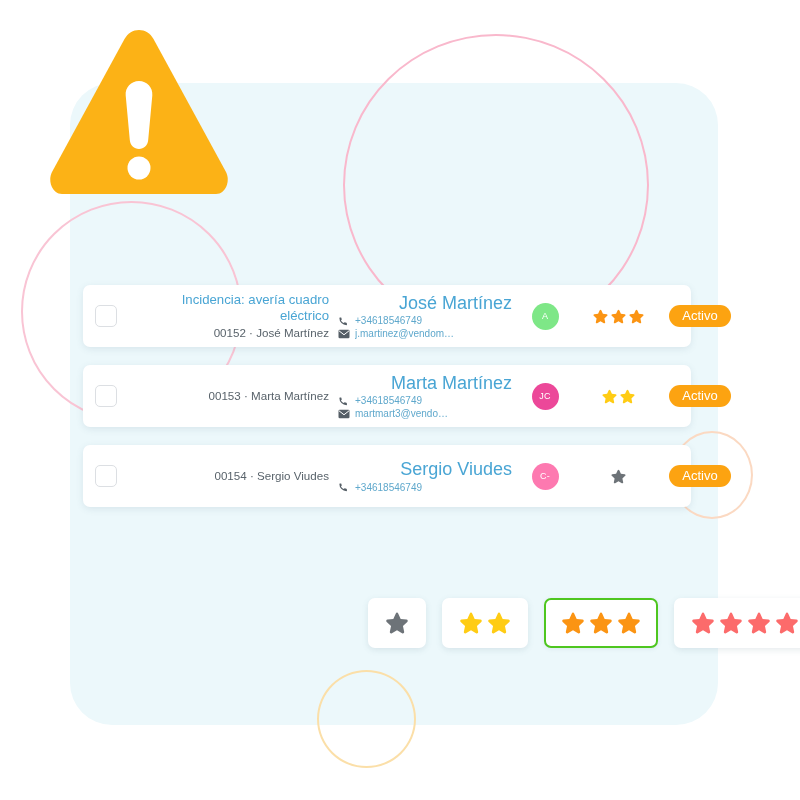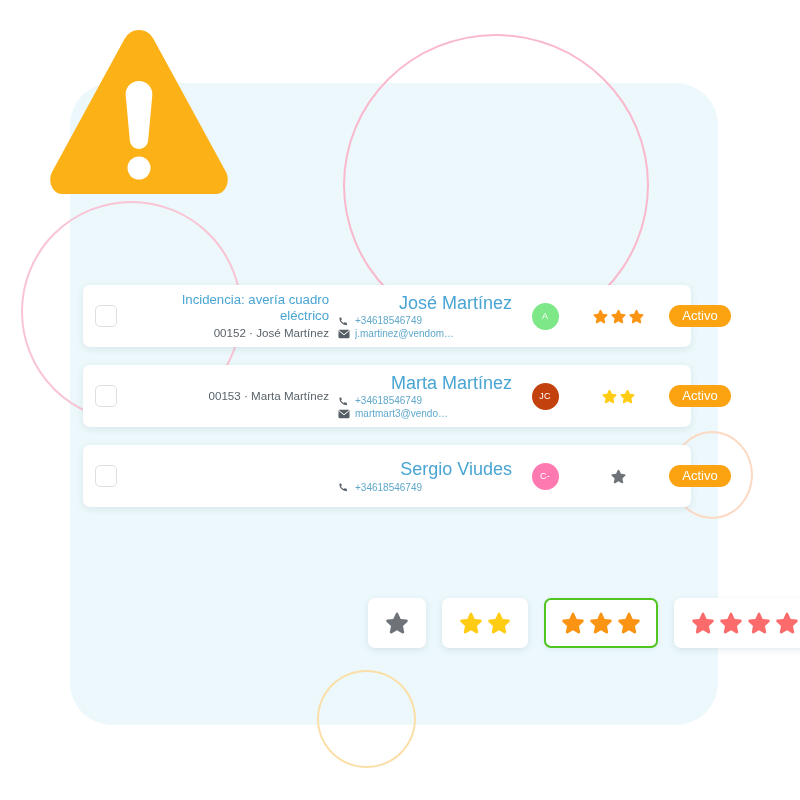--- a/index.html
+++ b/index.html
@@ -307,37 +307,38 @@
             <span class="gi">
               <svg width="12" height="10" viewBox="0 0 24 20">
                 <rect x="1" y="1.5" width="22" height="17" rx="2.5" fill="currentColor"></rect>
                 <path d="M2.5 4 L12 11.5 L21.5 4" stroke="#ffffff" stroke-width="2" fill="none" stroke-linecap="round" stroke-linejoin="round"></path>
               </svg>
             </span>
             <span class="contact-text">martmart3@vendo…</span>
           </span>
         </div>
         <div class="col-avatar">
-          <span class="avatar" style="background:#c2410c">JC</span>
+          <span class="avatar" style="background:#ec4899">JC</span>
         </div>
         <div class="col-stars">
           <svg class="star" width="17" height="17" viewBox="0 0 24 24">
             <path fill="#ffcc14" d="M12 2.4c.5 0 .9.3 1.1.8l2.3 5 5.4.6c1.1.1 1.6 1.5.7 2.3l-4 3.6 1.1 5.3c.2 1.1-.9 2-1.9 1.4L12 18.7l-4.7 2.7c-1 .6-2.1-.3-1.9-1.4l1.1-5.3-4-3.6c-.9-.8-.4-2.2.7-2.3l5.4-.6 2.3-5c.2-.5.6-.8 1.1-.8z"></path>
           </svg>
           <svg class="star" width="17" height="17" viewBox="0 0 24 24">
             <path fill="#ffcc14" d="M12 2.4c.5 0 .9.3 1.1.8l2.3 5 5.4.6c1.1.1 1.6 1.5.7 2.3l-4 3.6 1.1 5.3c.2 1.1-.9 2-1.9 1.4L12 18.7l-4.7 2.7c-1 .6-2.1-.3-1.9-1.4l1.1-5.3-4-3.6c-.9-.8-.4-2.2.7-2.3l5.4-.6 2.3-5c.2-.5.6-.8 1.1-.8z"></path>
           </svg>
         </div>
         <div class="col-status">
           <span class="status-badge" style="background:#fca311">Activo</span>
         </div>
       </div>
       <div class="row-card">
         <div class="checkbox"></div>
         <div class="col-title">
+          <span class="issue-meta">00154 · Sergio Viudes</span>
         </div>
         <div class="col-contact">
           <span class="contact-name">Sergio Viudes</span>
           <span class="contact-line">
             <span class="gi">
               <svg width="11" height="11" viewBox="0 0 24 24">
                 <path fill="currentColor" d="M17.6 14.3c-1 0-2-.2-2.9-.5a.9.9 0 0 0-.9.2l-1.5 1.5a14 14 0 0 1-5.9-5.9L7.9 8a.9.9 0 0 0 .2-.9 9.3 9.3 0 0 1-.5-2.9.9.9 0 0 0-.9-.9H3.9a.9.9 0 0 0-.9.9A15.6 15.6 0 0 0 18.6 20a.9.9 0 0 0 .9-.9v-2.9a.9.9 0 0 0-.9-.9z"></path>
               </svg>
             </span>
             <span class="contact-text">+34618546749</span>

